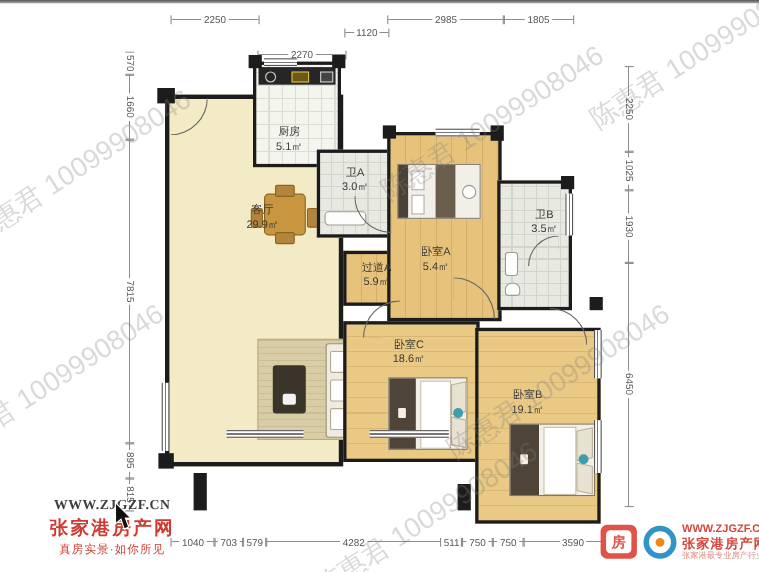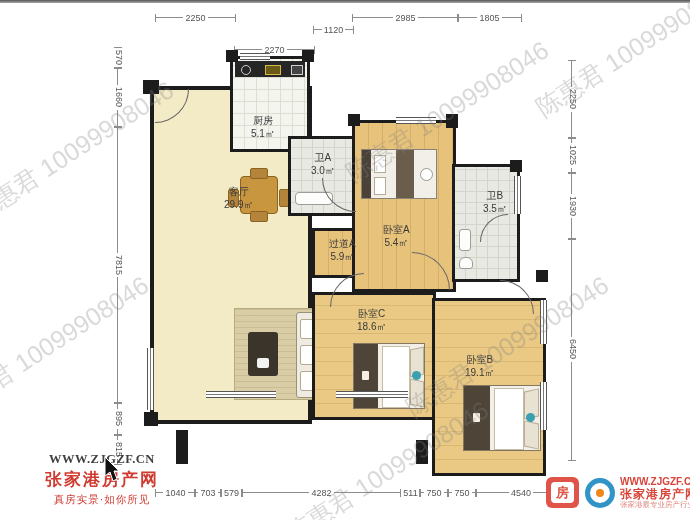--- a/index.html
+++ b/index.html
@@ -274,21 +274,21 @@
   <div class="dim-h" style="left:400px;top:489px;width:19px;">
       <span>511</span>
     </div>
   <div class="dim-h" style="left:419px;top:489px;width:28px;">
       <span>750</span>
     </div>
   <div class="dim-h" style="left:447px;top:489px;width:28px;">
       <span>750</span>
     </div>
   <div class="dim-h" style="left:475px;top:489px;width:90px;">
-      <span>4540</span>
+      <span>3590</span>
     </div>
 
   <div class="brand-left">
     <div class="url">WWW.ZJGZF.CN</div>
     <div class="site">张家港房产网</div>
     <div class="slogan">真房实景·如你所见</div>
   </div>
 
   <div class="brand-right">
     <div class="app-icon">

